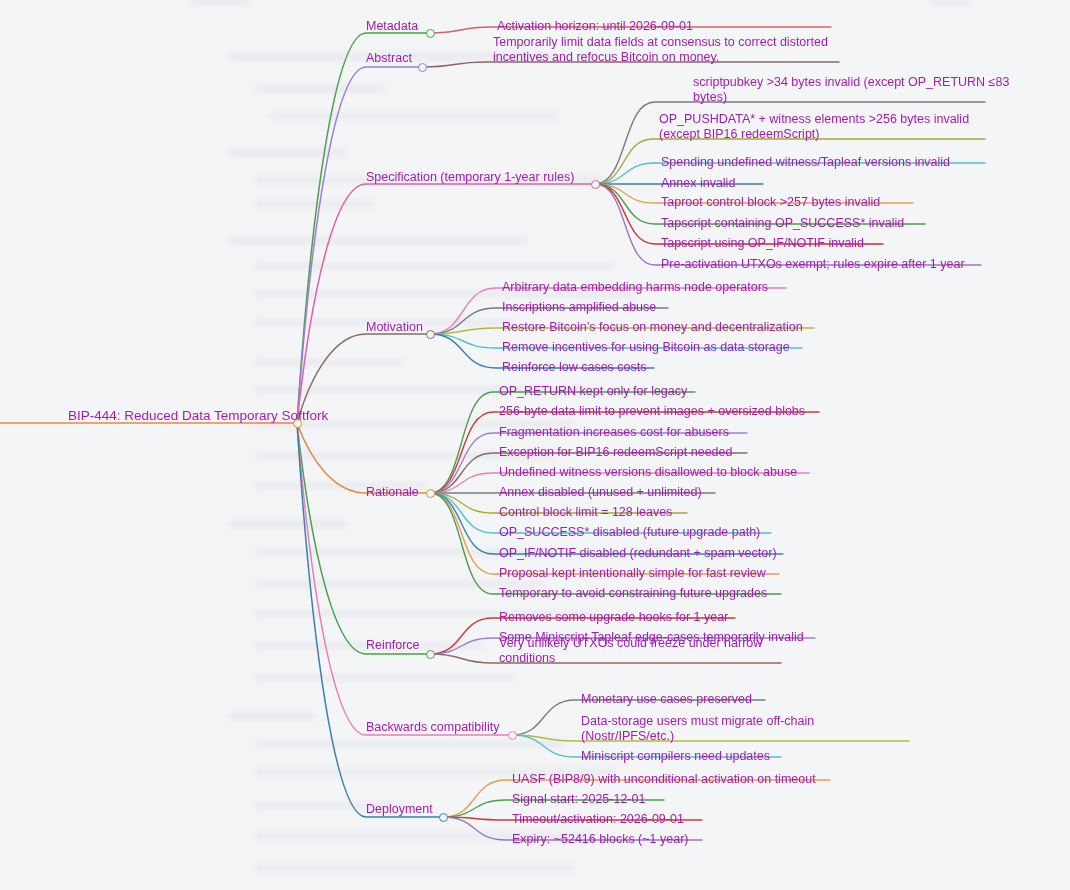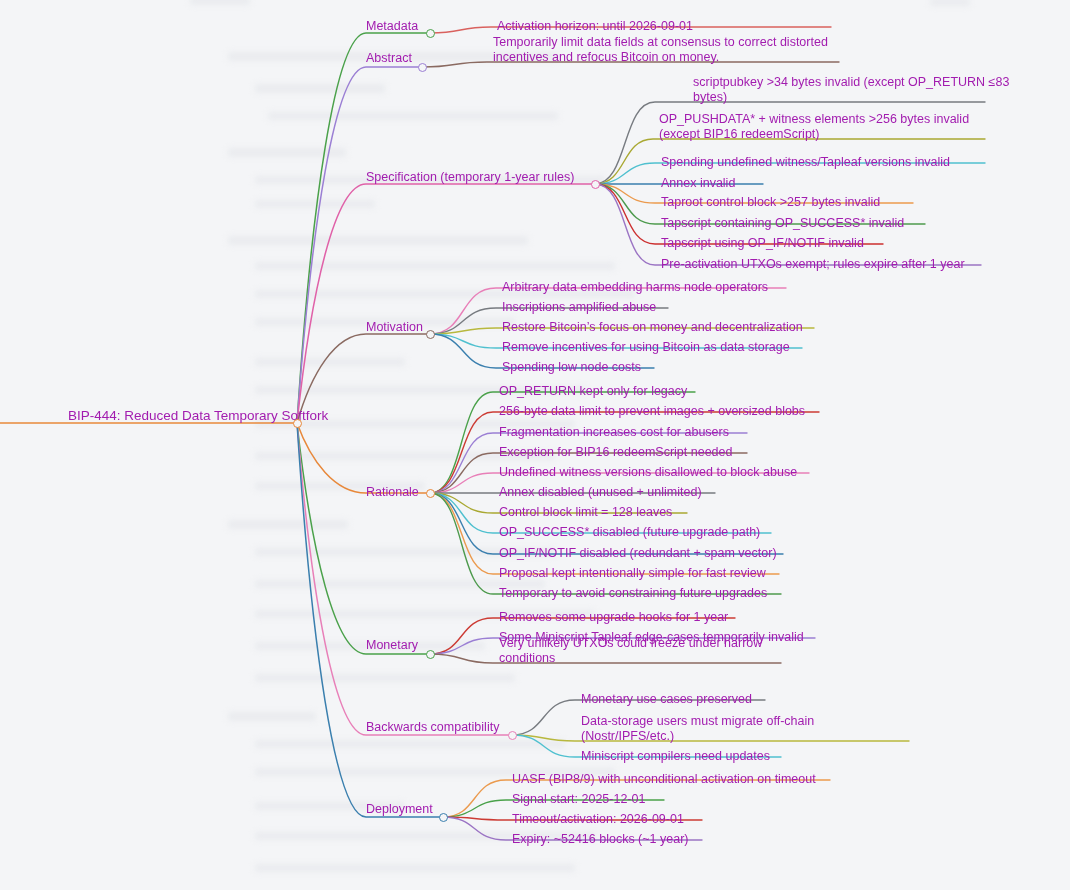--- a/index.html
+++ b/index.html
@@ -207,21 +207,21 @@
       <div class="node leaf" style="left: 502px; top: 308px;">
         <span class="lbl">Inscriptions amplified abuse</span>
       </div>
       <div class="node leaf" style="left: 502px; top: 328px; text-align: center;">
         <span class="lbl">Restore Bitcoin’s focus on money and decentralization</span>
       </div>
       <div class="node leaf" style="left: 502px; top: 348px;">
         <span class="lbl">Remove incentives for using Bitcoin as data storage</span>
       </div>
       <div class="node leaf" style="left: 502px; top: 368px;">
-        <span class="lbl">Spending low node costs</span>
+        <span class="lbl">Reinforce low cases costs</span>
       </div>
       <div class="node topic" style="left: 366px; top: 493px;">
         <span class="lbl">Rationale</span>
       </div>
       <div class="dot" style="left: 425.5px; top: 488.5px; border-color: rgb(232, 136, 58);"></div>
       <div class="node leaf" style="left: 499px; top: 392px;">
         <span class="lbl">OP_RETURN kept only for legacy</span>
       </div>
       <div class="node leaf" style="left: 499px; top: 412px;">
         <span class="lbl">256-byte data limit to prevent images + oversized blobs</span>
@@ -247,21 +247,21 @@
       <div class="node leaf" style="left: 499px; top: 554px;">
         <span class="lbl">OP_IF/NOTIF disabled (redundant + spam vector)</span>
       </div>
       <div class="node leaf" style="left: 499px; top: 574px;">
         <span class="lbl">Proposal kept intentionally simple for fast review</span>
       </div>
       <div class="node leaf" style="left: 499px; top: 594px;">
         <span class="lbl">Temporary to avoid constraining future upgrades</span>
       </div>
       <div class="node topic" style="left: 366px; top: 646px;">
-        <span class="lbl">Monetary</span>
+        <span class="lbl">Reinforce</span>
       </div>
       <div class="dot" style="left: 425.5px; top: 649.5px; border-color: rgb(74, 161, 74);"></div>
       <div class="node leaf" style="left: 499px; top: 618px;">
         <span class="lbl">Removes some upgrade hooks for 1 year</span>
       </div>
       <div class="node leaf" style="left: 499px; top: 638px;">
         <span class="lbl">Some Miniscript Tapleaf edge-cases temporarily invalid</span>
       </div>
       <div class="node leaf wrap" style="left: 499px; top: 651px; width: 278px;">
         <span class="lbl">Very unlikely UTXOs could freeze under narrow conditions</span>

